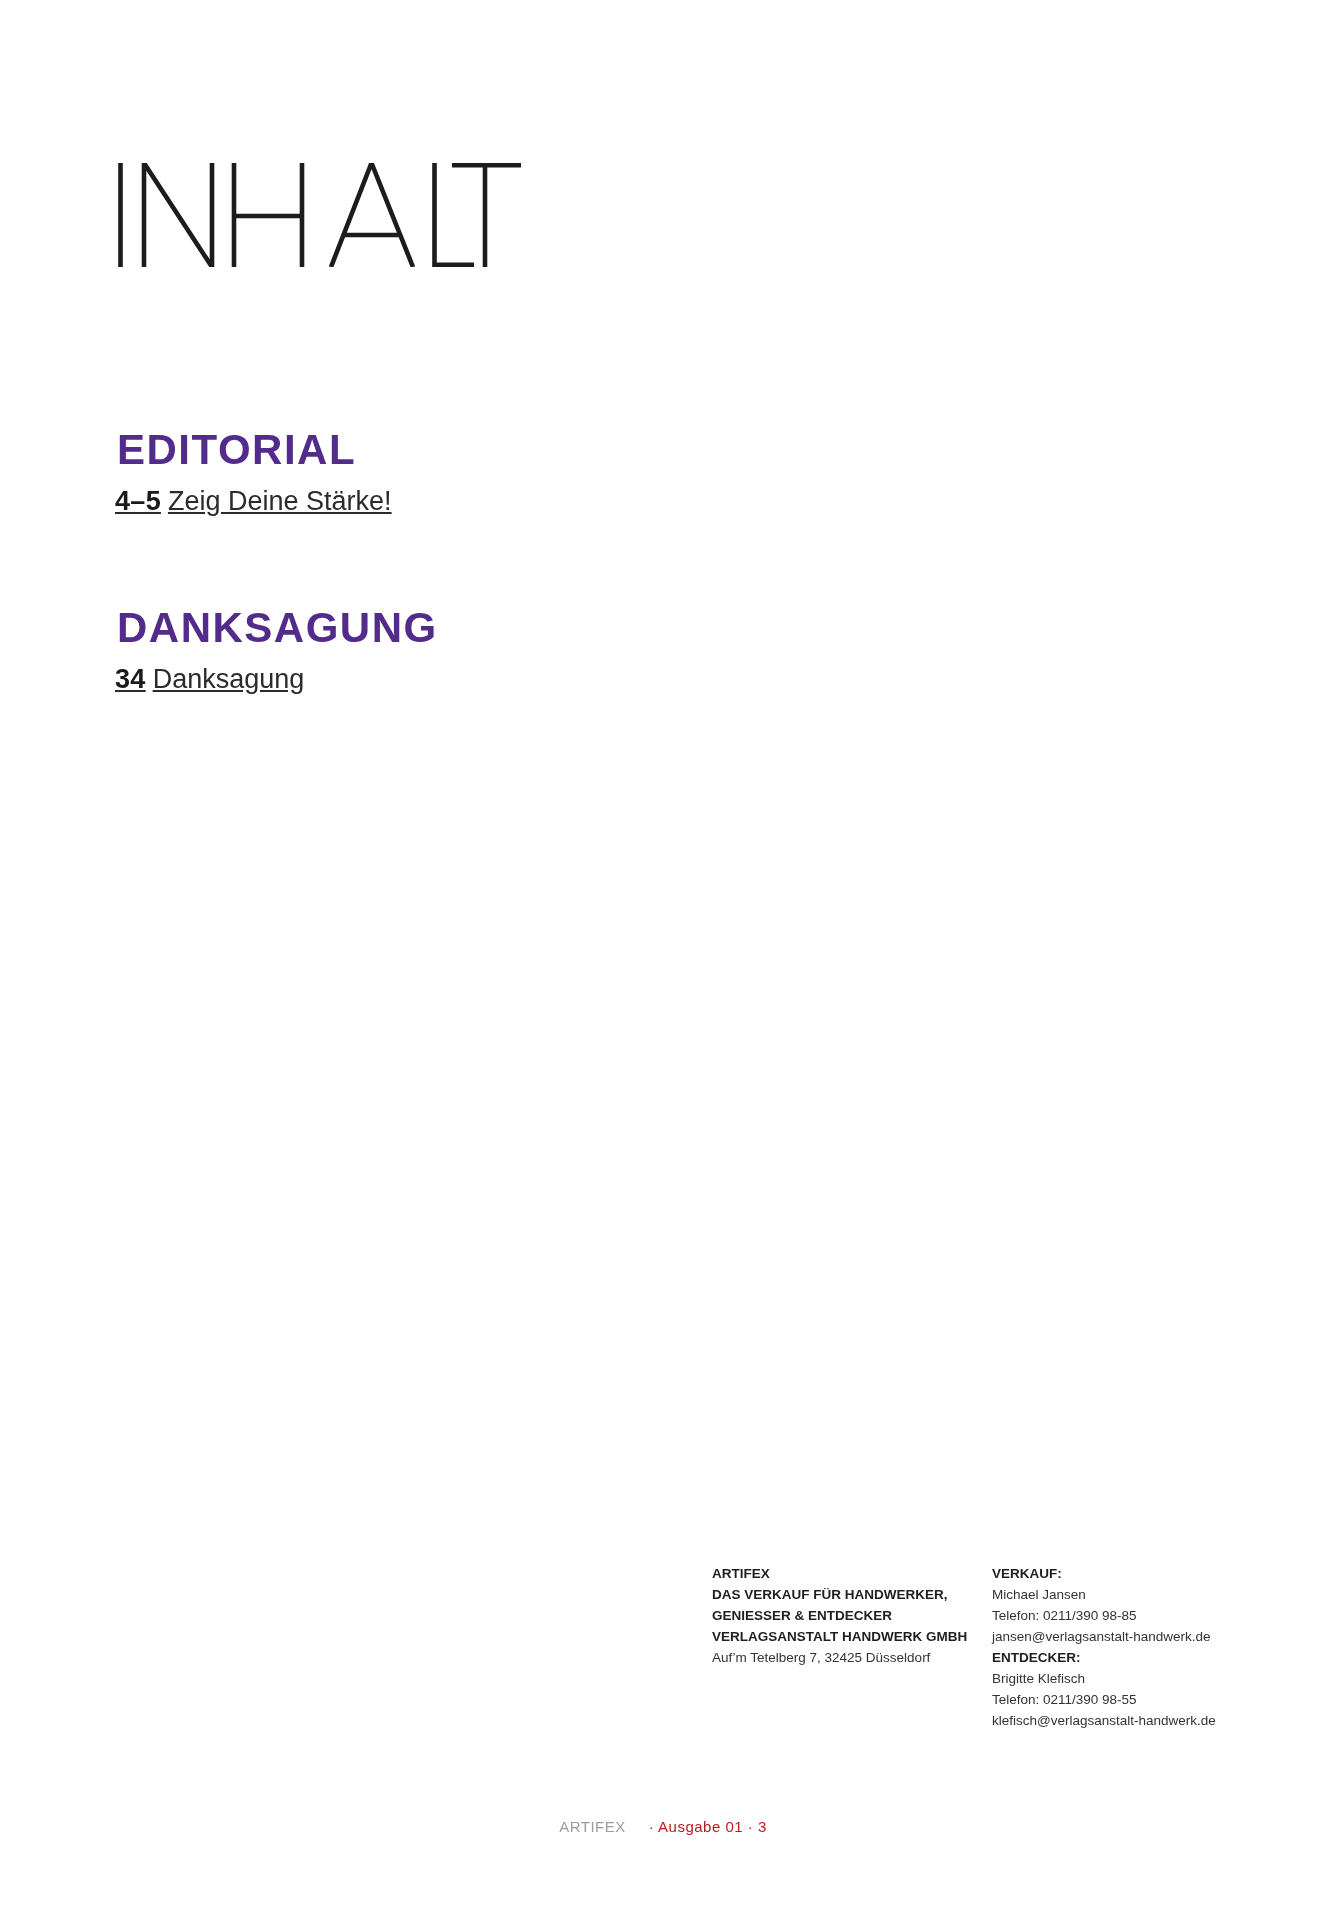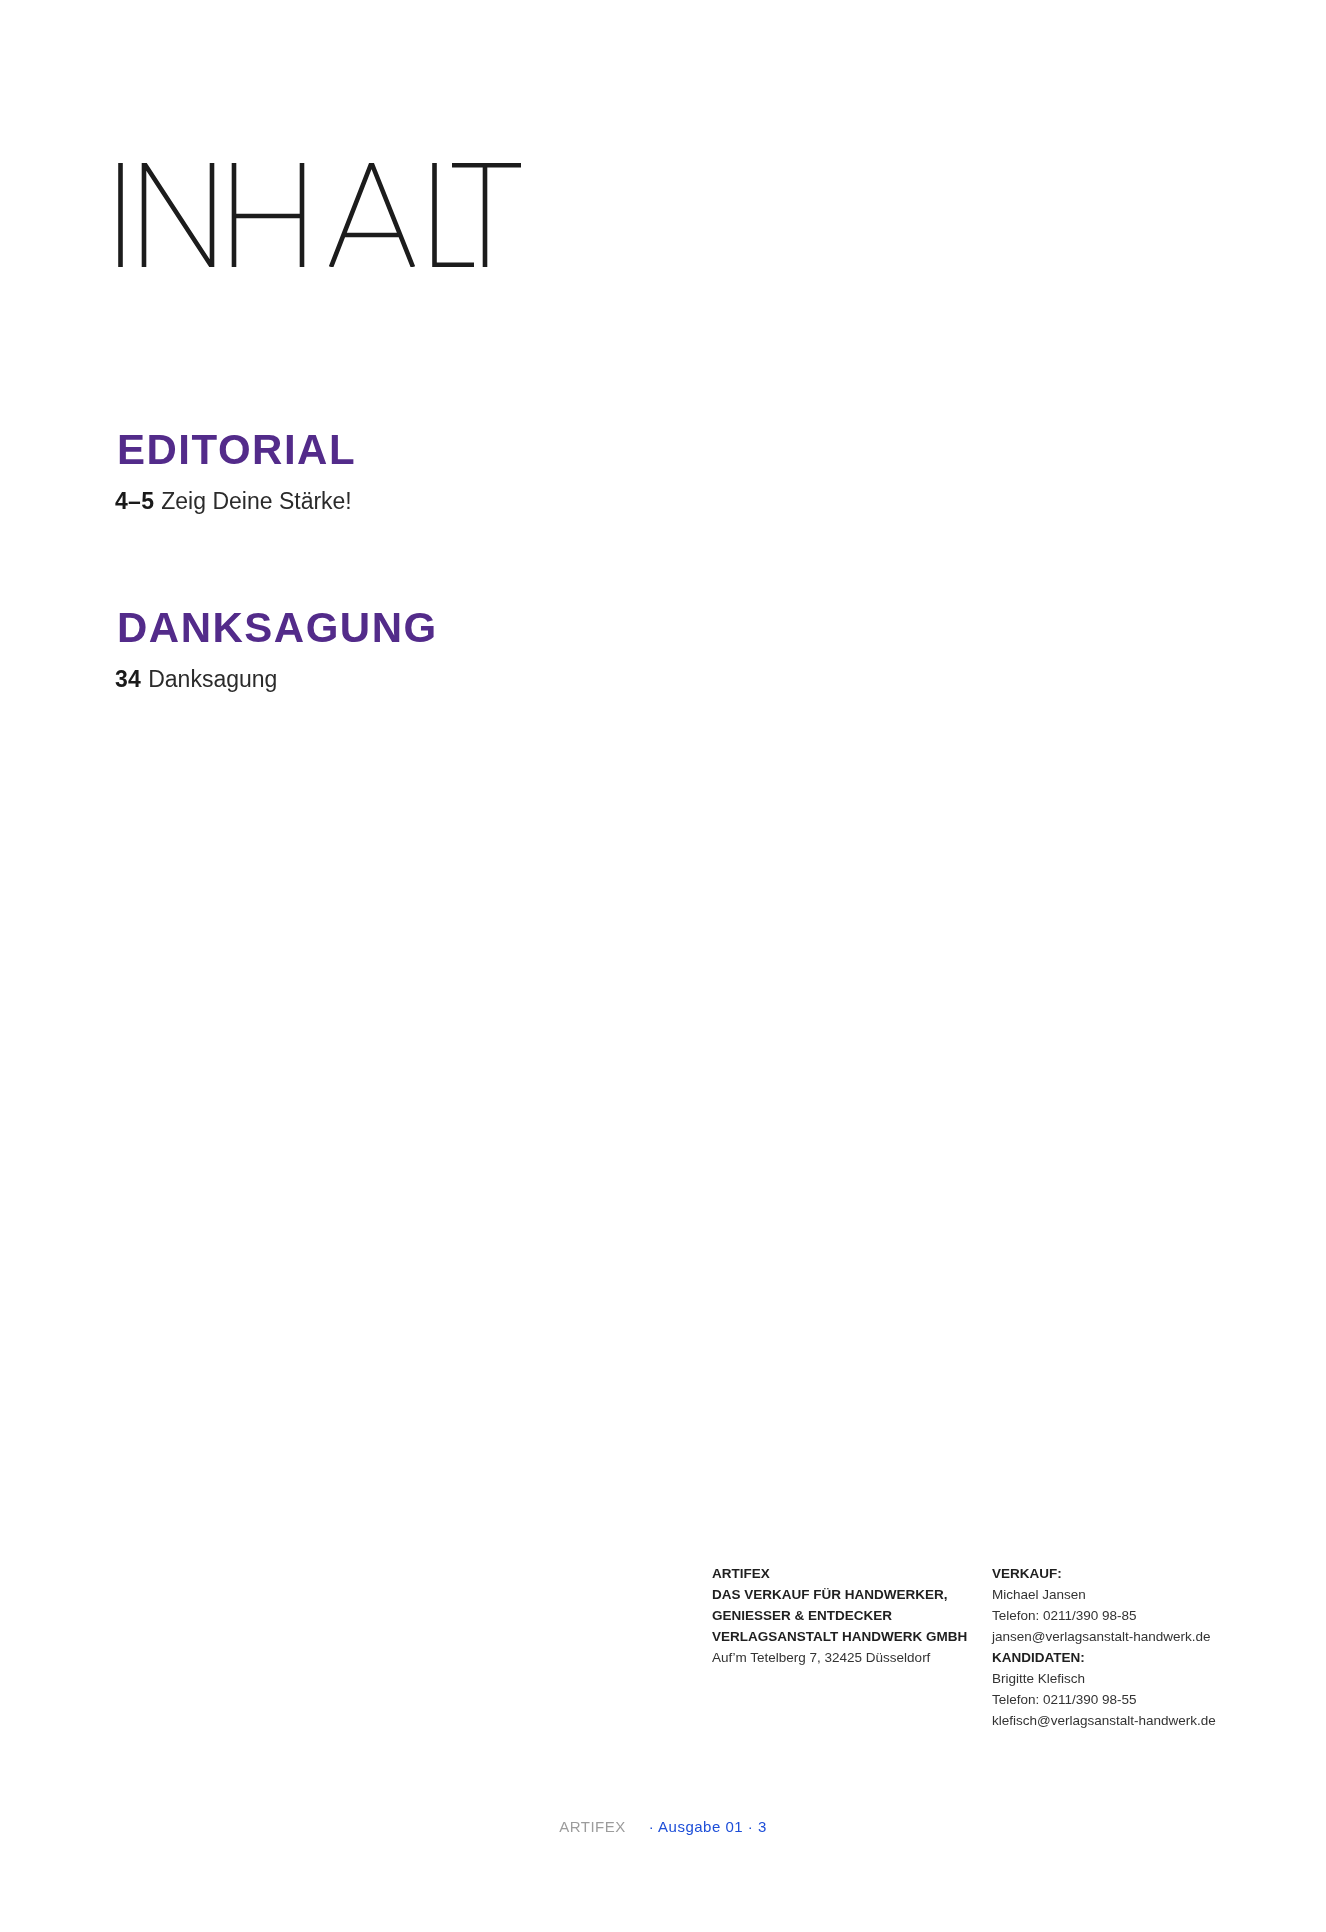--- a/index.html
+++ b/index.html
@@ -20,22 +20,23 @@
   .toc { position:absolute; left:115px; top:427px; }
   .toc-section { margin:0 0 91px 0; }
   .toc-heading {
     margin:2px;
     font-size:42px; line-height:42px; font-weight:bold;
     letter-spacing:1.5px;
     color:var(--accent);
   }
   .toc-entry {
     margin:15px 0 0 0;
-    font-size:23px; line-height:30px;
+    font-size:27px; line-height:30px;
     color:#2b2b2b;
+    text-decoration:underline;
   }
   .toc-pages { font-weight:bold; color:#1a1a1a; margin-right:7px; letter-spacing:0.3px; }
 
   
   .imprint-col {
     position:absolute; top:1563px;
     font-size:13.5px; line-height:21px;
     color:#333333;
   }
   .imprint-left  { left:712px; }
@@ -45,21 +46,21 @@
   .imprint-line { display:block; }
 
   
   .footer {
     position:absolute; left:0; top:1817px; width:1326px;
     text-align:center;
     font-size:15px; line-height:20px;
     letter-spacing:0.5px;
   }
   .footer-brand { color:#9c9c9c; }
-  .footer-rest  { color:#1d4ed8; margin-left:23px; }
+  .footer-rest  { color:#b91c1c; margin-left:23px; }
 </style>
 </head>
 <body>
 
 <div class="title-wrap">
   <span class="sr-only">INHALT</span>
   <svg width="403" height="104" viewBox="0 0 403 104" fill="none" stroke="#1c1c1c" stroke-width="4.6" stroke-linejoin="miter">
     <path d="M2.5 0 V104"></path>
     <path d="M26 104 V0 L94 104 V0"></path>
     <path d="M116 0 V104 M184 0 V104 M116 53 H184"></path>
@@ -95,21 +96,21 @@
   <span class="imprint-line b">GENIESSER &amp; ENTDECKER</span>
   <span class="imprint-line b imprint-gap">VERLAGSANSTALT HANDWERK GMBH</span>
   <span class="imprint-line">Auf’m Tetelberg 7, 32425 Düsseldorf</span>
 </aside>
 
 <aside class="imprint-col imprint-right">
   <span class="imprint-line b">VERKAUF:</span>
   <span class="imprint-line">Michael Jansen</span>
   <span class="imprint-line">Telefon: 0211/390 98-85</span>
   <span class="imprint-line">jansen@verlagsanstalt-handwerk.de</span>
-  <span class="imprint-line b imprint-gap">KANDIDATEN:</span>
+  <span class="imprint-line b imprint-gap">ENTDECKER:</span>
   <span class="imprint-line">Brigitte Klefisch</span>
   <span class="imprint-line">Telefon: 0211/390 98-55</span>
   <span class="imprint-line">klefisch@verlagsanstalt-handwerk.de</span>
 </aside>
 
 <footer class="footer">
   <span class="footer-brand">ARTIFEX</span><span class="footer-rest">· Ausgabe 01 · 3</span>
 </footer>
 
 </body></html>

